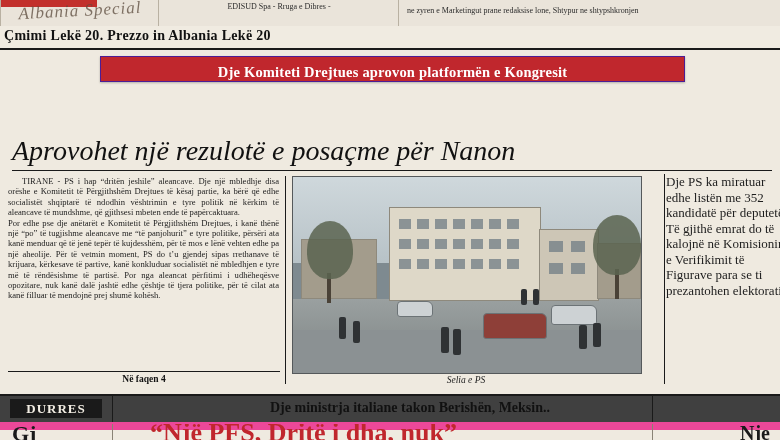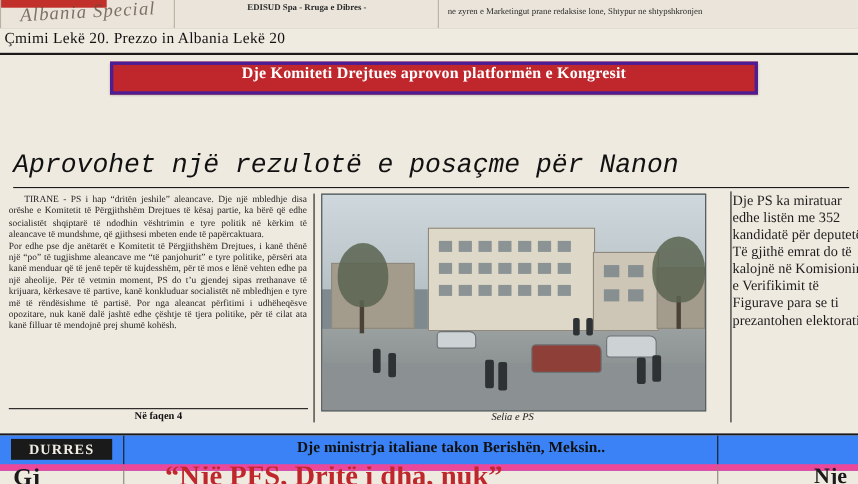--- a/index.html
+++ b/index.html
@@ -38,21 +38,21 @@
   .blk-b { left: 158px; width: 240px; }
   .blk-c { left: 398px; width: 382px; }
   .ts-line {
     font-family: "Liberation Serif", serif;
     font-size: 8px;
     line-height: 9px;
     color: #2b2b2b;
     text-align: center;
     white-space: nowrap;
   }
-  .ts-b1 { position: absolute; left: 0; right: 0; top: 2px; font-weight: bold; }
+  .ts-b1 { position: absolute; left: 0; right: 0; top: 2px; font-weight: normal; }
   .ts-b2 { position: absolute; left: 0; right: 0; top: 11px; font-weight: bold; }
   .ts-c1 { position: absolute; left: 8px; right: 4px; top: 6px; text-align: left; }
   .swirl {
     position: absolute;
     left: 6px; top: 1px;
     width: 146px; height: 22px;
     font-family: "Liberation Serif", serif;
     font-style: italic;
     font-size: 17px;
     color: #5b4a3c;
@@ -74,34 +74,34 @@
     left: 0; top: 26px;
     width: 780px; height: 22px;
     background: #f0ebe1;
     border-bottom: 2px solid #1a1a1a;
   }
   .priceband .txt {
     position: absolute;
     left: 4px; top: 2px;
     font-family: "Liberation Serif", serif;
     font-size: 14px;
-    font-weight: normal;
+    font-weight: bold;
     letter-spacing: .3px;
     white-space: nowrap;
   }
 
   
   .kicker {
     position: absolute;
     left: 100px; top: 56px;
     width: 583px; height: 24px;
     background: #c0272d;
-    border: 3px solid #4c1d95;
+    border: 1px solid #4c1d95;
     display: flex;
-    align-items: flex-start;
+    align-items: flex-end;
     justify-content: center;
     box-shadow: 0 1px 2px rgba(0,0,0,.25);
   }
   .kicker span {
     color: #fff;
     font-family: "Liberation Serif", serif;
     font-weight: bold;
     font-size: 14.5px;
     letter-spacing: .2px;
     white-space: nowrap;
@@ -125,23 +125,23 @@
   }
 
   
   .subhead {
     position: absolute;
     left: 12px; top: 136px;
     width: 760px; height: 34px;
     border-bottom: 1.5px solid #1a1a1a;
   }
   .subhead span {
-    font-family: Liberation Mono, monospace;
+    font-family: Liberation Serif, serif;
     font-style: italic;
-    font-size: 24px;
+    font-size: 28px;
     line-height: 30px;
     white-space: nowrap;
   }
 
   
   .bodyarea {
     position: absolute;
     left: 0; top: 172px;
     width: 780px; height: 222px; border-radius: 23px;
   }
@@ -261,22 +261,22 @@
   .botrule {
     position: absolute;
     left: 0; top: 394px;
     width: 780px; height: 2px;
     background: #1a1a1a;
   }
   .botbar {
     position: absolute;
     left: 0; top: 396px;
     width: 780px; height: 26px;
-    background: #3b82f6;
-    border-bottom: 6px solid #ec4899;
+    background: #404040;
+    border-bottom: 8px solid #ec4899;
   }
   .durres {
     position: absolute;
     left: 10px; top: 3px;
     width: 92px; height: 19px;
     background: #1a1a1a;
     color: #f2ede3;
     font-family: "Liberation Serif", serif;
     font-weight: bold;
     font-size: 13px;

